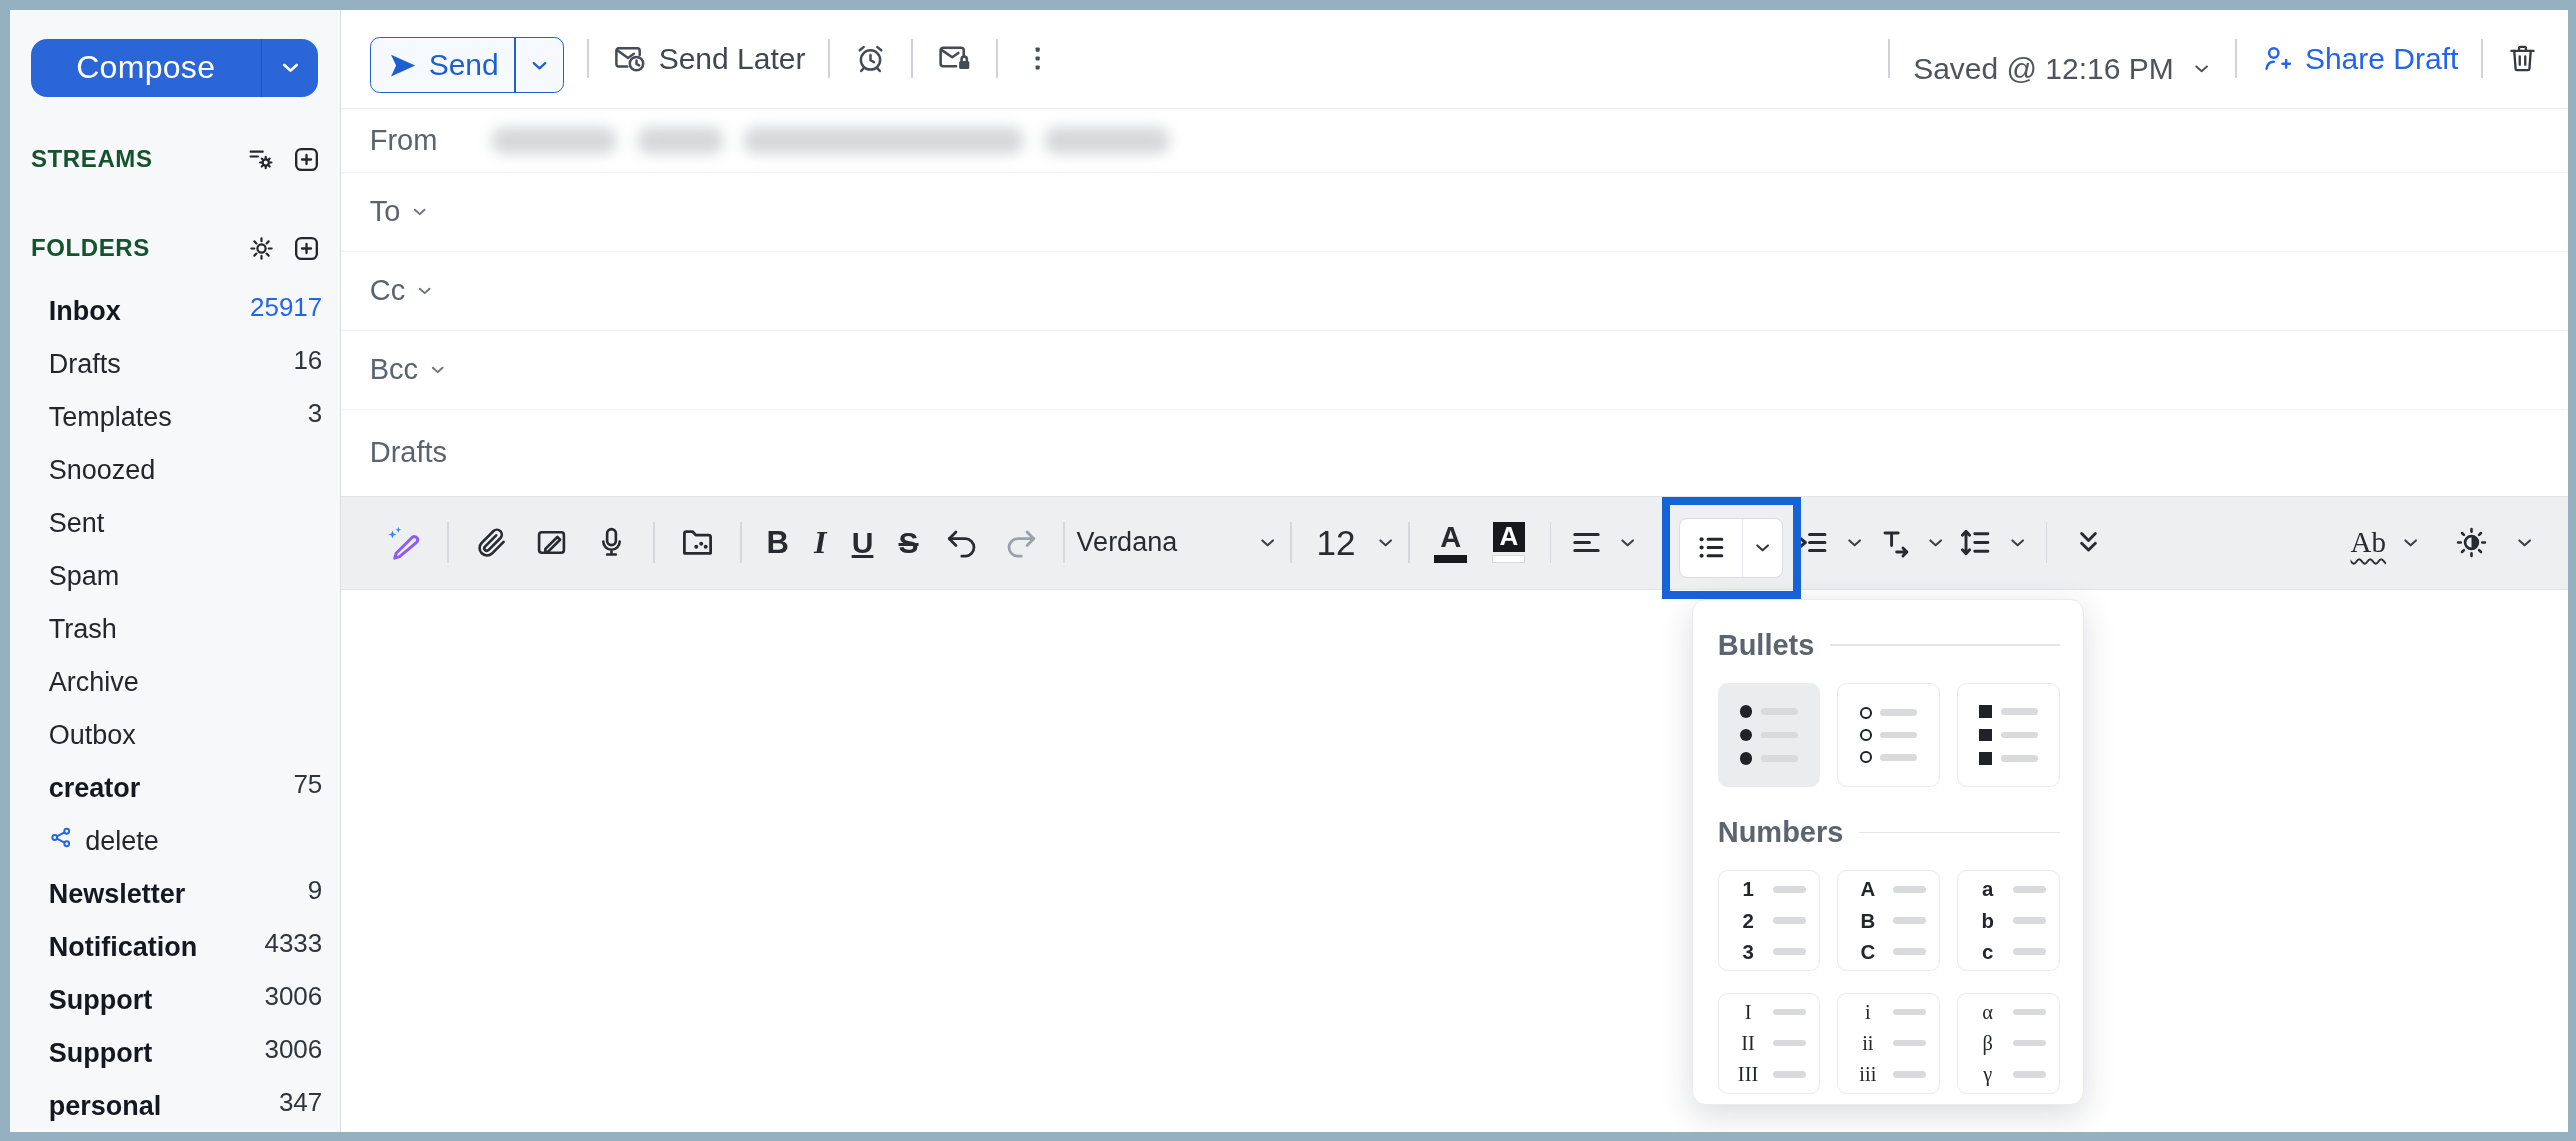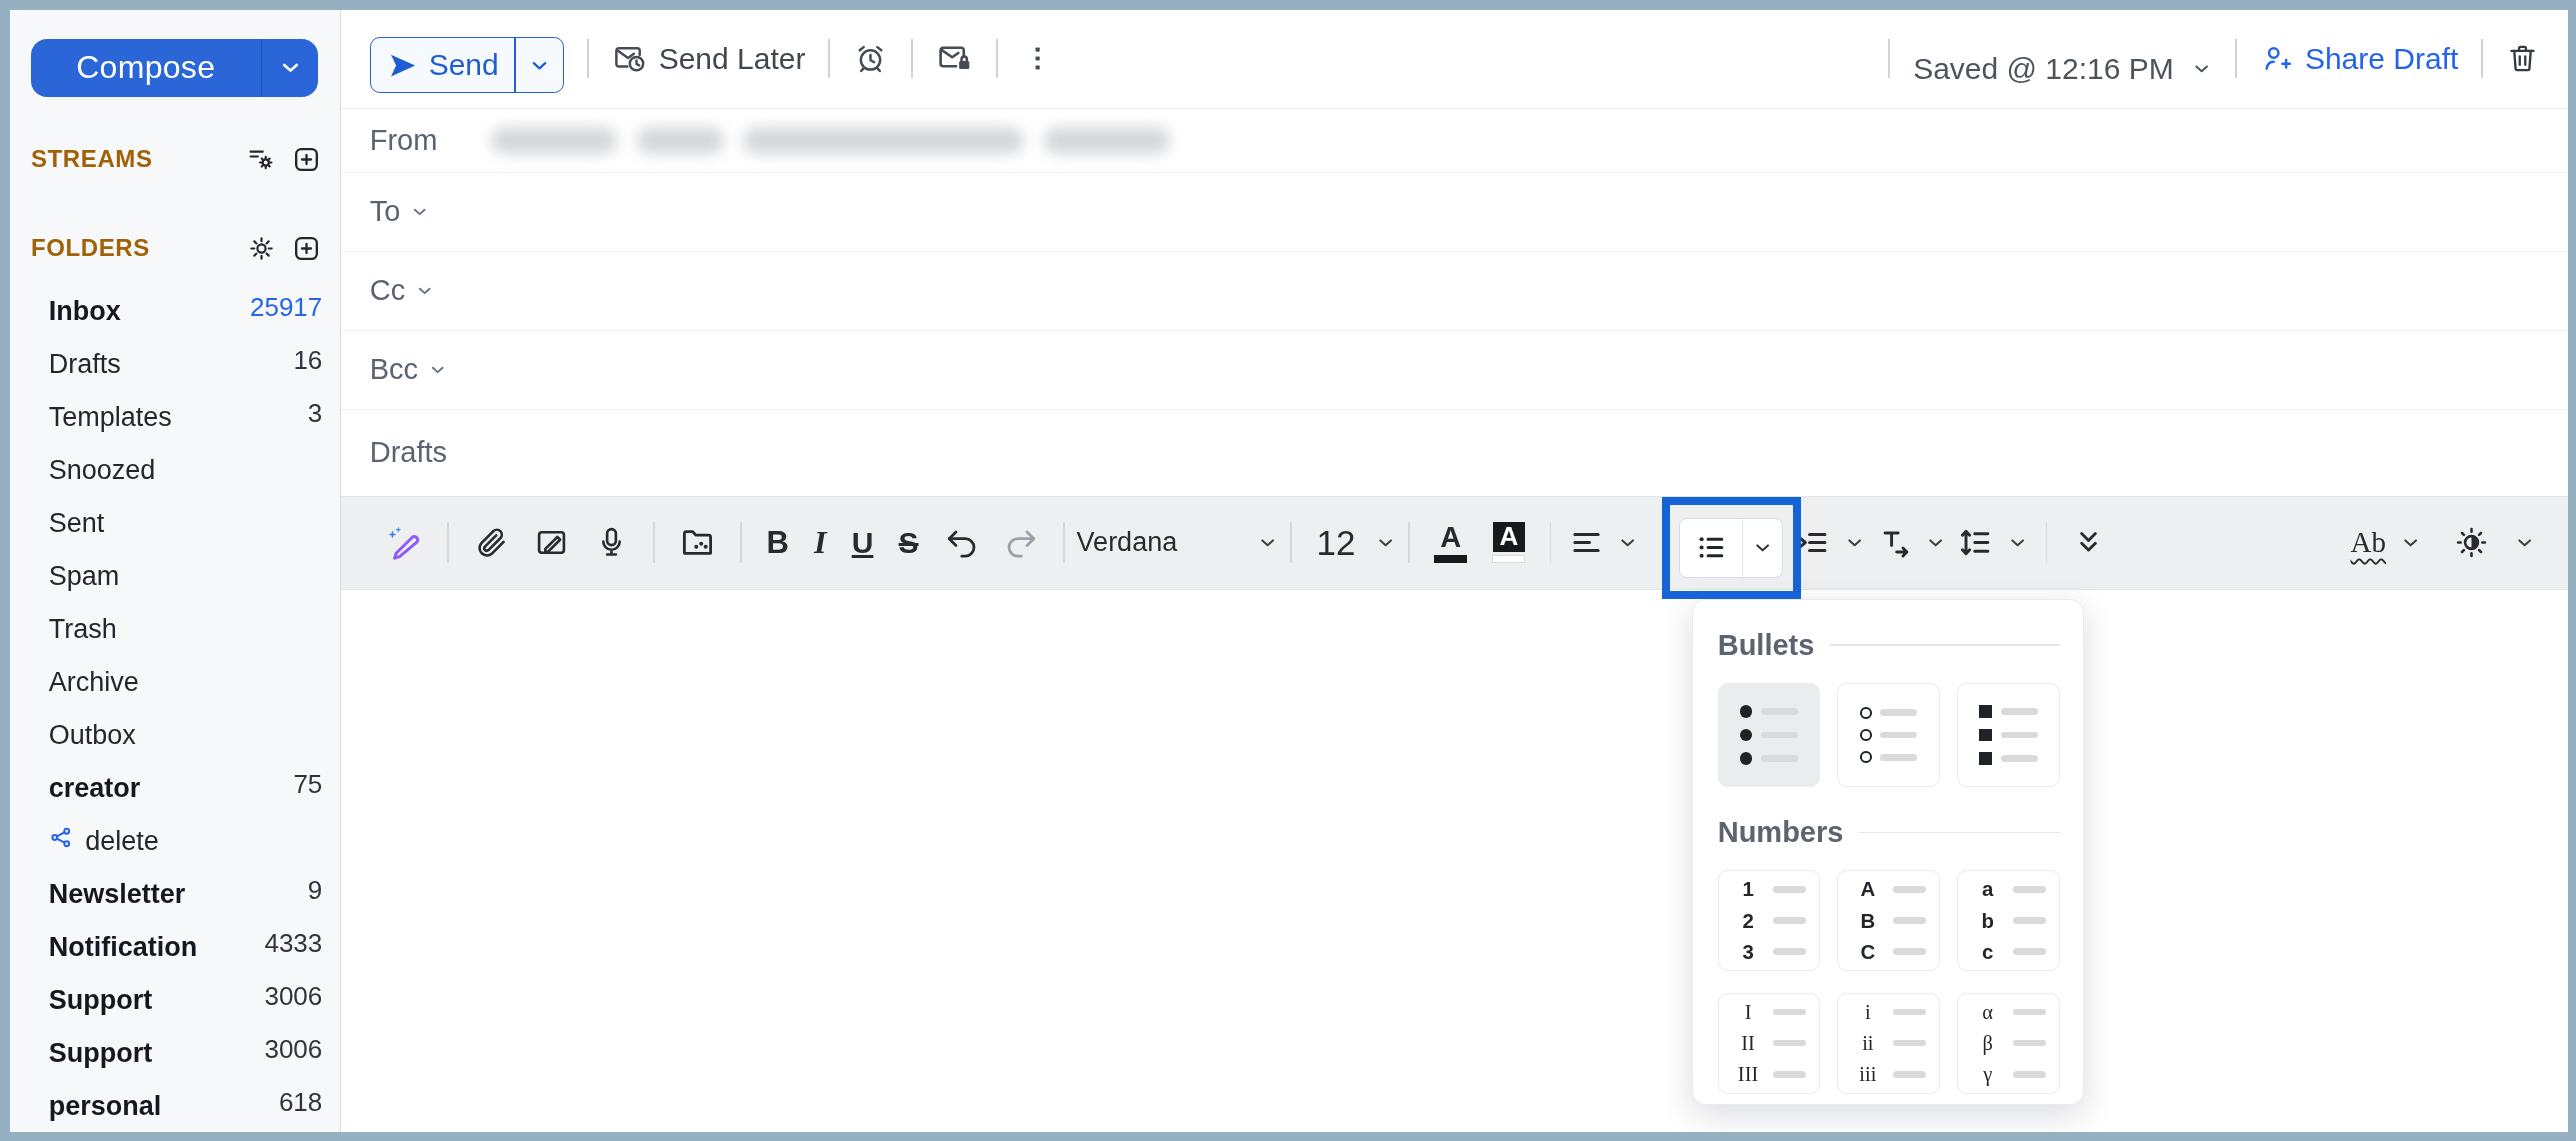--- a/index.html
+++ b/index.html
@@ -11,21 +11,21 @@
 
   
   .sidebar { width:331px; flex:0 0 331px; background:#f7f8f9; border-right:1.9px solid #d9dde2; height:100%; }
   .compose { margin:29px 21.3px 0 21.3px; height:58px; border-radius:16px; background:#2b66d9; display:flex; align-items:center; color:#fff; cursor:pointer; }
   .compose-label { flex:1; text-align:center; font-size:32px; font-weight:500; letter-spacing:0.3px; }
   .compose-divider { width:1.9px; height:100%; background:rgba(20,50,120,.35); }
   .compose-caret { width:56px; display:flex; align-items:center; justify-content:center; }
 
   .section-row { display:flex; align-items:center; padding:0 17.4px 0 21.3px; margin-top:43px; height:39px; }
   .section-row.folders { margin-top:50px; }
-  .section-label { font-size:24px; font-weight:700; letter-spacing:0.6px; color:#a16207; }
+  .section-label { font-size:24px; font-weight:700; letter-spacing:0.6px; color:#14532d; }
   .section-icons { margin-left:auto; display:flex; align-items:center; gap:15.5px; color:#23272d; }
   .section-icons .sic { display:flex; cursor:pointer; }
 
   .folder-list { margin-top:13.6px; }
   .folder-row { height:53px; display:flex; align-items:center; padding:0 17.4px 0 39px; cursor:pointer; }
   .folder-label { font-size:27px; color:#23272d; white-space:nowrap;margin-top:8px; }
   .folder-row.bold .folder-label { font-weight:700; color:#141820; }
   .folder-count { margin-left:auto; font-size:26px; color:#2f353d; }
   .folder-count.blue { color:#2563eb; }
   .folder-row .share-ic { display:flex; margin-right:11.6px; }
@@ -229,21 +229,21 @@
           <div class="folder-row bold">
             <span class="folder-label">Support</span>
             <span class="folder-count">3006</span>
           </div>
           <div class="folder-row bold">
             <span class="folder-label">Support</span>
             <span class="folder-count">3006</span>
           </div>
           <div class="folder-row bold">
             <span class="folder-label">personal</span>
-            <span class="folder-count">618</span>
+            <span class="folder-count">347</span>
           </div>
         </div>
     </aside>
 
     <main class="main">
 
       <div class="send-bar">
         <div class="send-btn">
           <svg width="29" height="29" viewBox="0 0 24 24" fill="#1d5fd0">
               <path d="M2.5 21L22.5 12L2.5 3l4.2 9L2.5 21z"></path>

